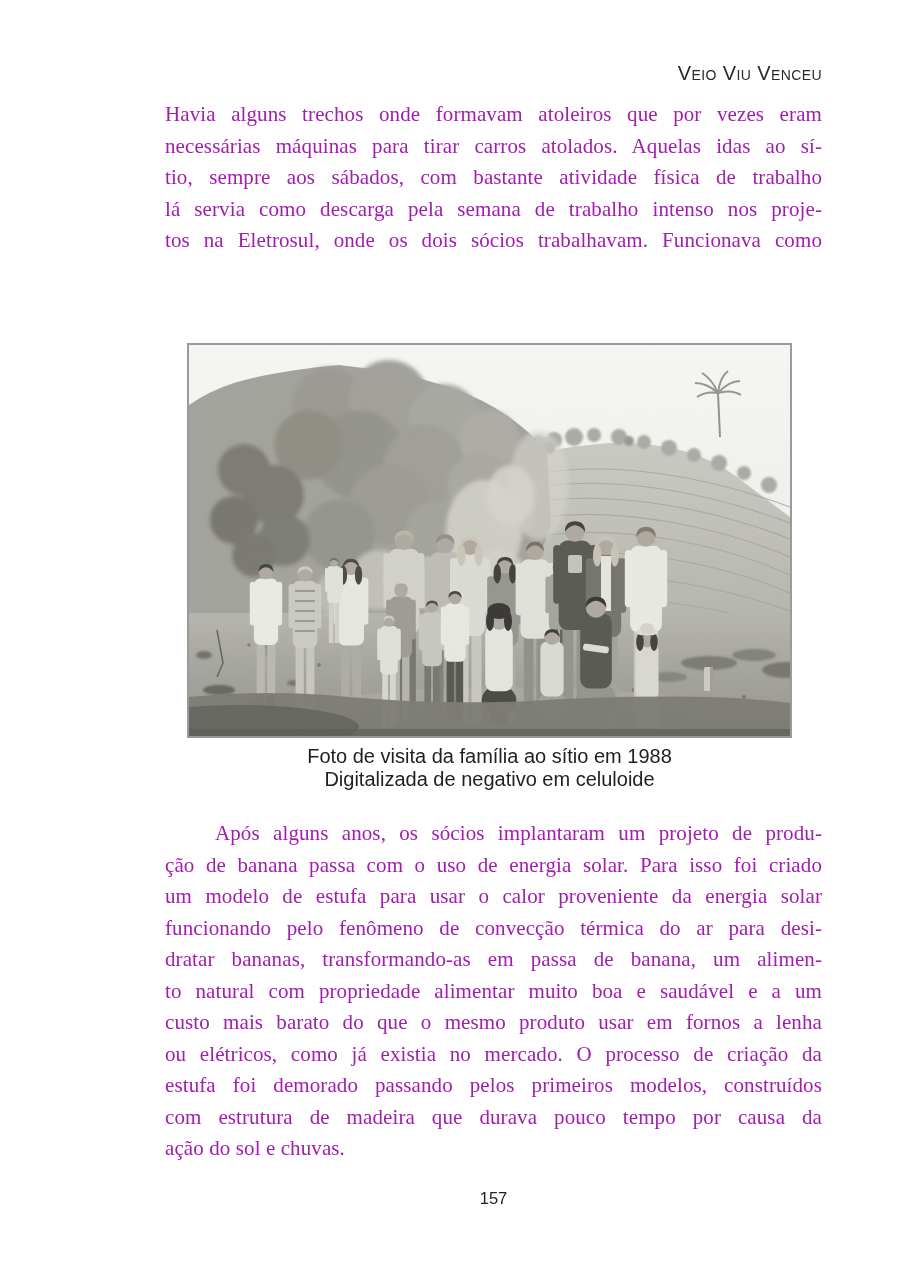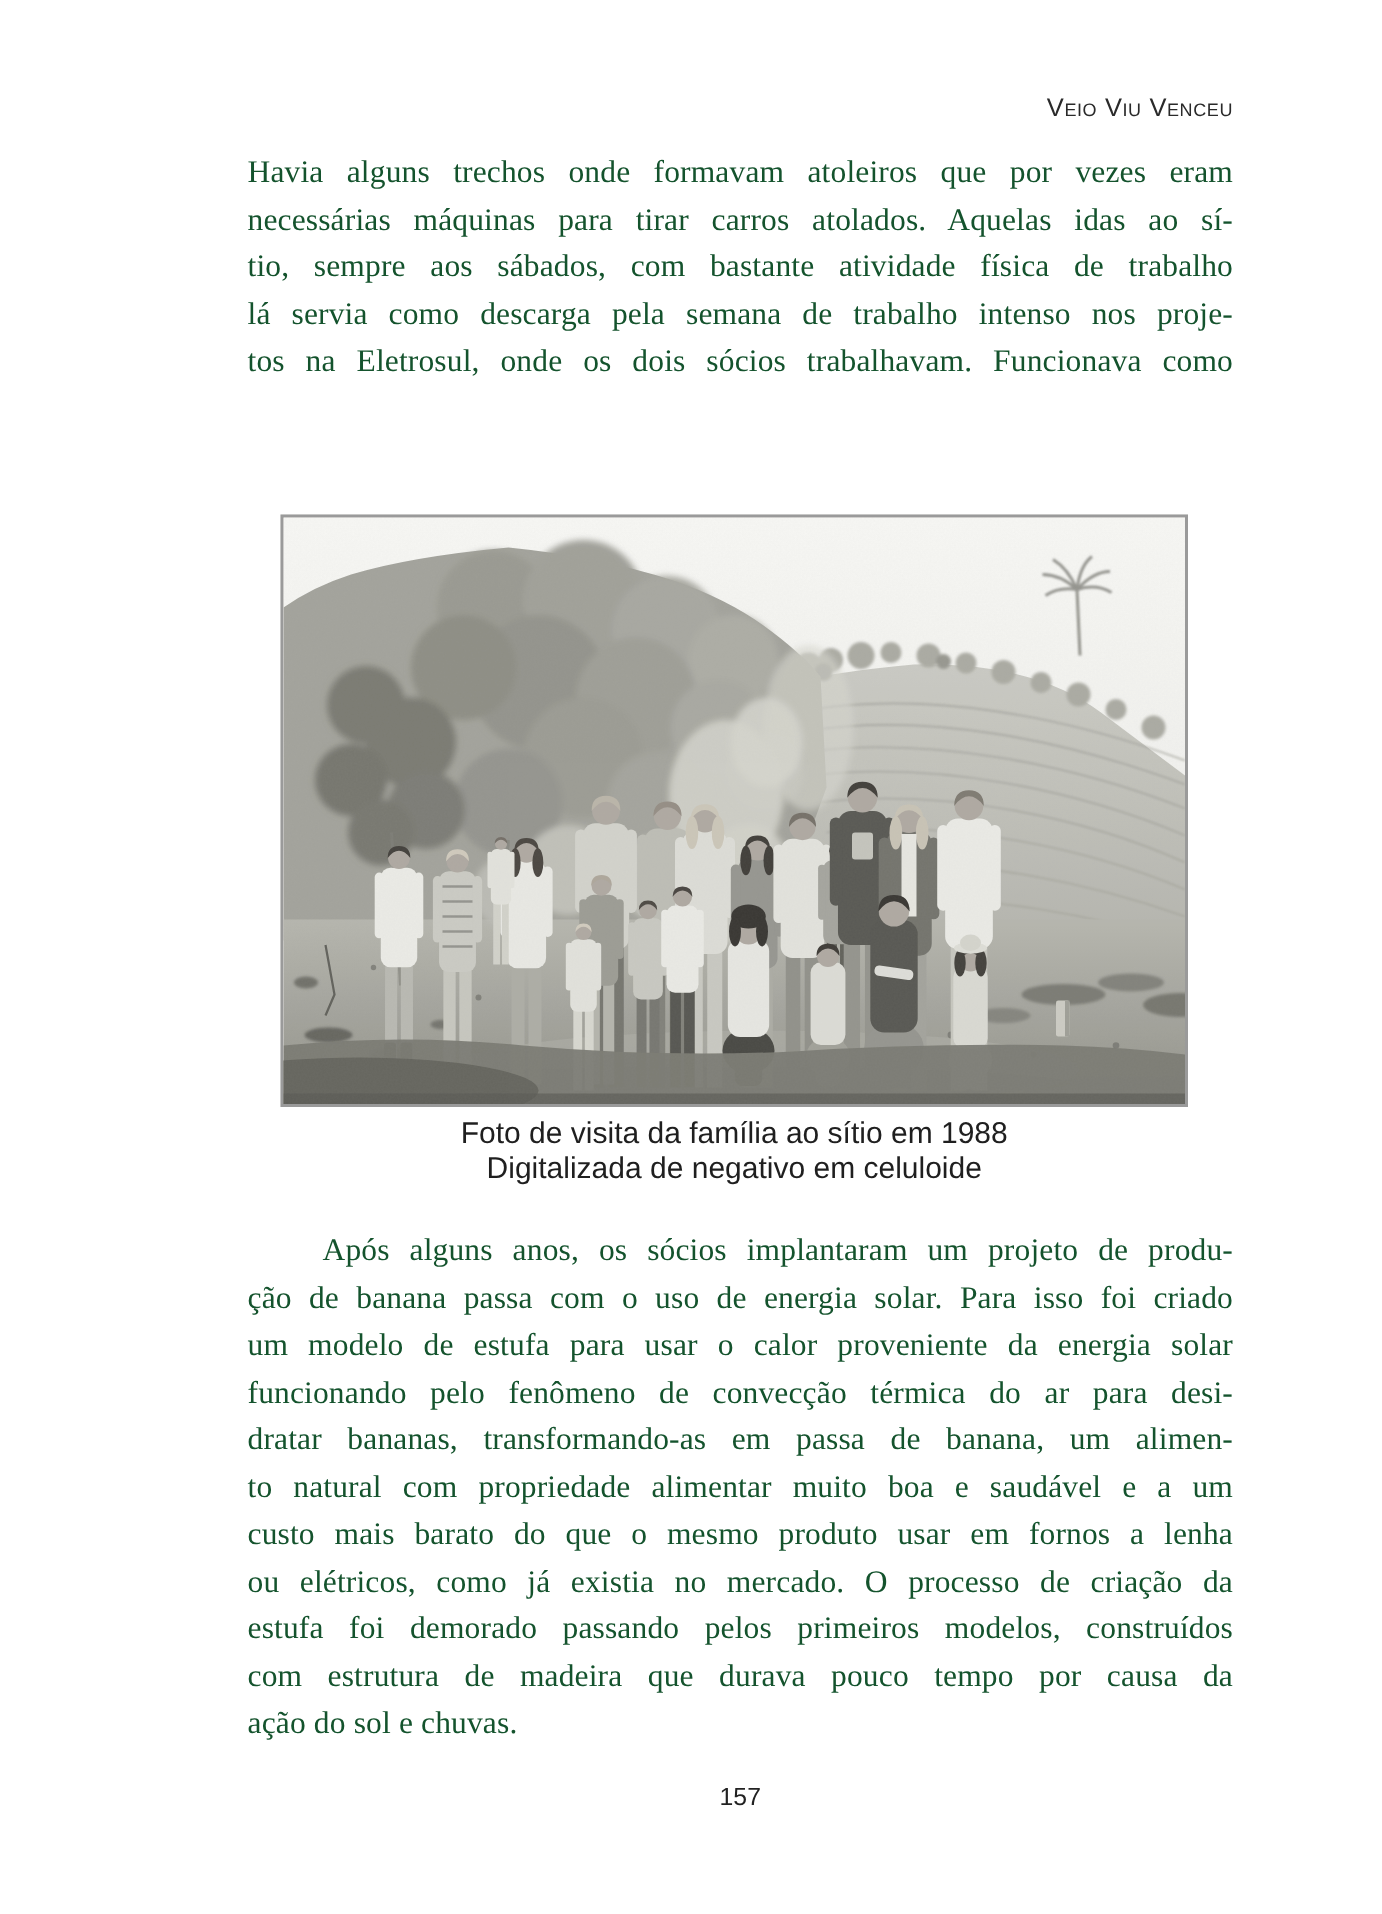--- a/index.html
+++ b/index.html
@@ -9,28 +9,28 @@
     background: #ffffff;
     font-family: "Liberation Serif", serif;
     overflow: hidden;
   }
   .running-head {
     position: absolute;
     left: 165px; top: 62px; width: 657px;
     text-align: right;
     font-family: "Liberation Sans", sans-serif;
     font-variant: small-caps;
-    font-size: 17px;
+    font-size: 20px;
     letter-spacing: 0.4px;
     color: #2a2a2a;
   }
   .para {
     position: absolute;
     left: 165px; width: 657px;
-    color: #14532d;
+    color: #a21caf;
   }
   #para1 { top: 99px; }
   #para2 { top: 818px; }
   .bline {
     font-family: "Liberation Serif", serif;
     font-size: 21px;
     line-height: 31.5px;
     height: 31.5px;
     text-align: justify;
     text-align-last: justify;

